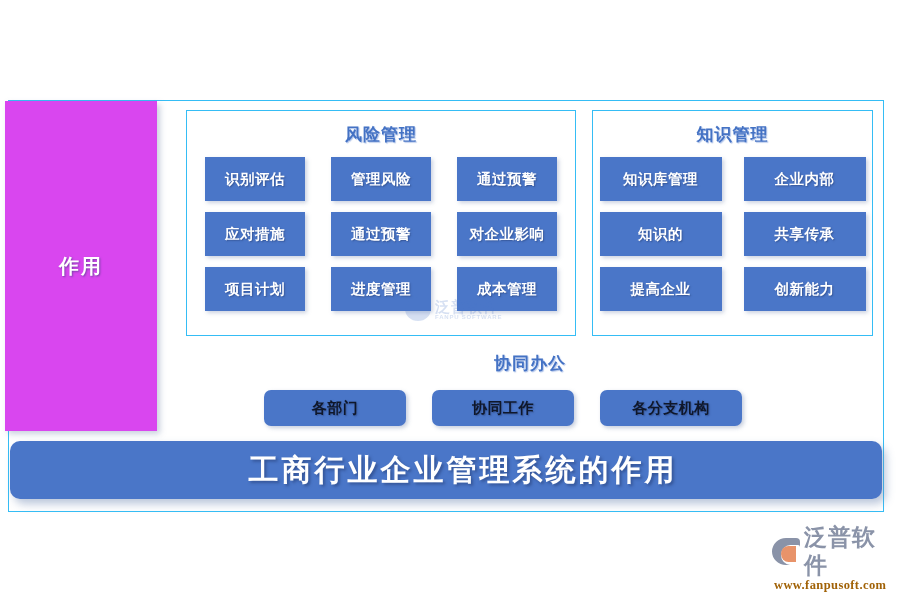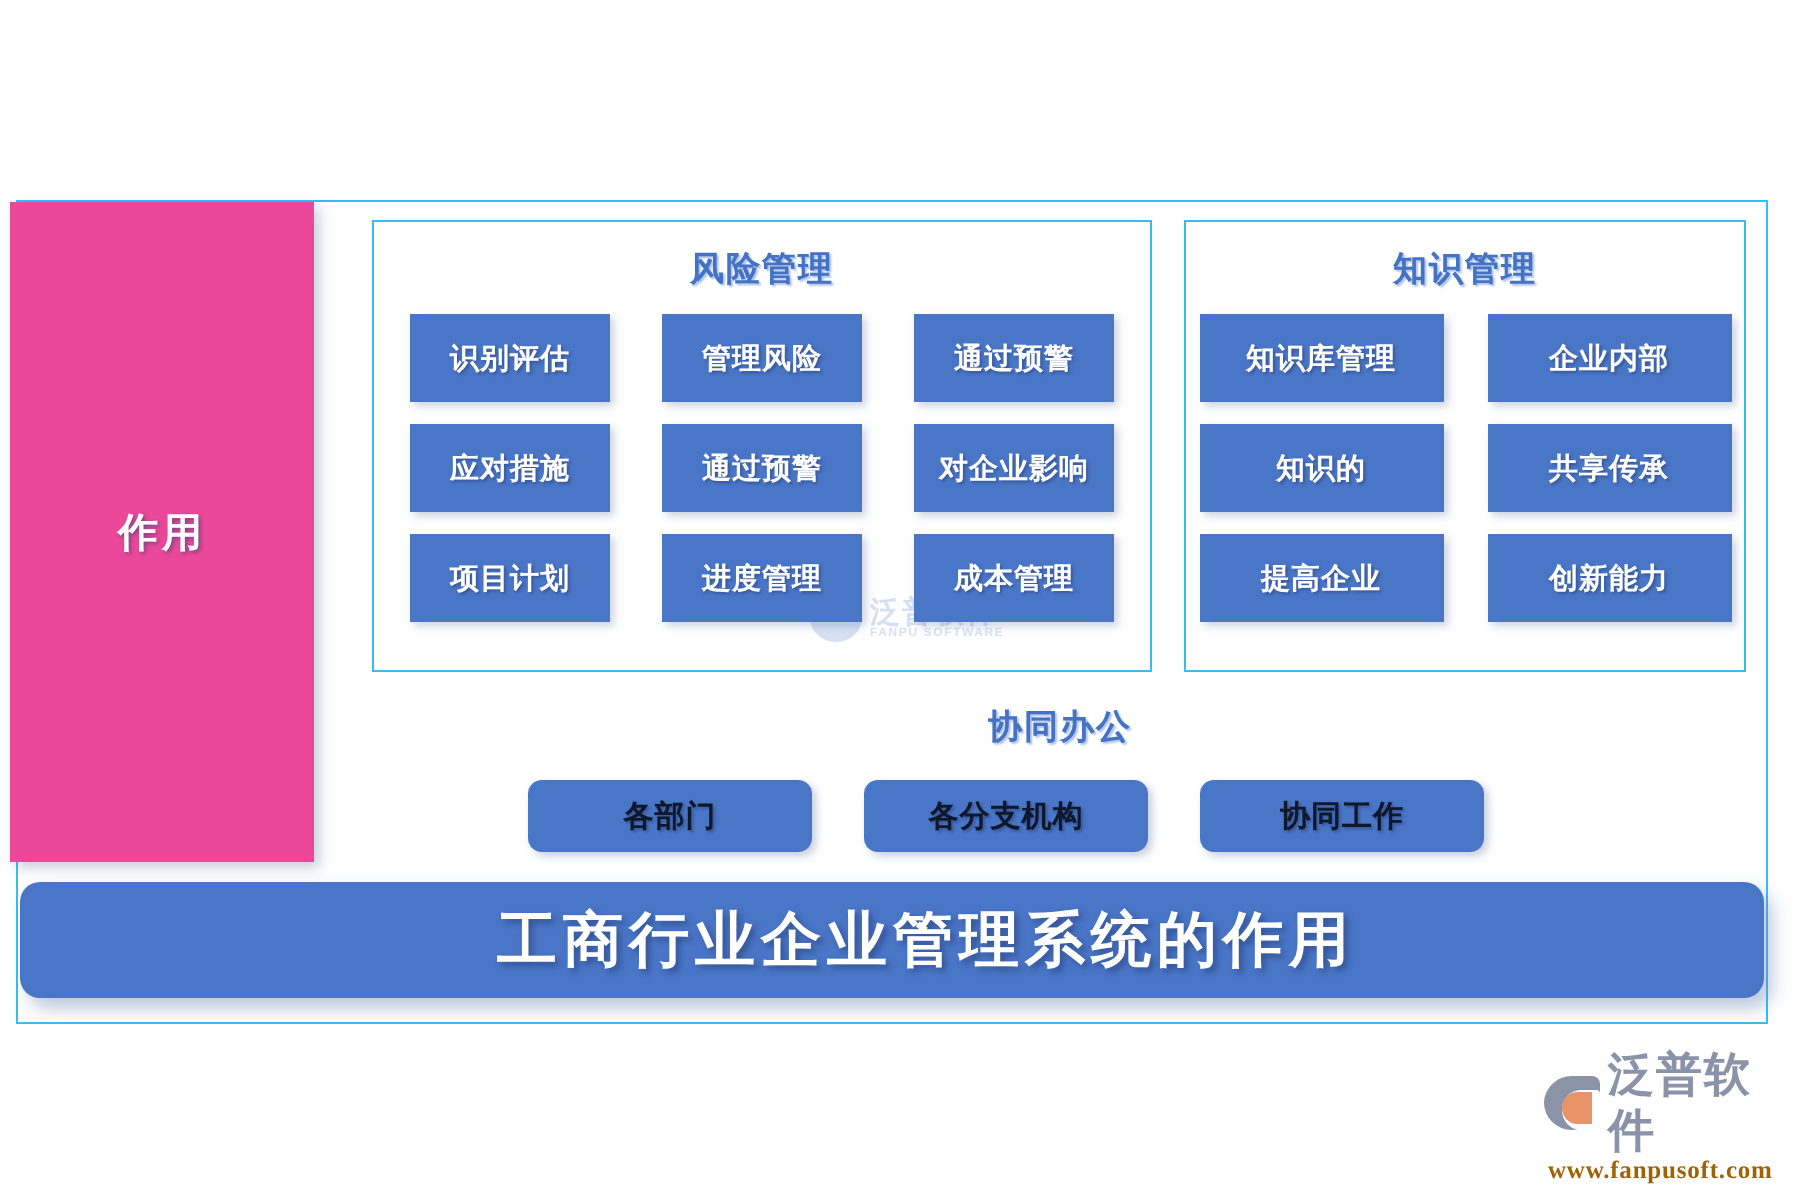--- a/index.html
+++ b/index.html
@@ -26,21 +26,21 @@
     box-sizing: border-box;
   }
 
   
   #role-box {
     position: absolute;
     left: 5px;
     top: 101px;
     width: 152px;
     height: 330px;
-    background: #ec4899;
+    background: #d946ef;
     box-shadow: 3px 3px 6px rgba(100,120,160,.35);
     display: flex;
     align-items: center;
     justify-content: center;
   }
   #role-box .role-label {
     color: #ffffff;
     font-size: 20px;
     font-weight: bold;
     letter-spacing: 2px;
@@ -305,22 +305,22 @@
     <div class="chip-row">
       <div class="chip">提高企业</div>
       <div class="chip">创新能力</div>
     </div>
   </div>
 </div>
 
 <div id="collab-title">协同办公</div>
 <div id="collab-row">
   <div class="pill">各部门</div>
+  <div class="pill">协同工作</div>
   <div class="pill">各分支机构</div>
-  <div class="pill">协同工作</div>
 </div>
 
 <div id="title-banner">
   <span class="banner-text">工商行业企业管理系统的作用</span>
 </div>
 
 <div id="watermark">
   <div class="wm-mark"></div>
   <div class="wm-texts">
     <span class="wm-cn">泛普软件</span>

